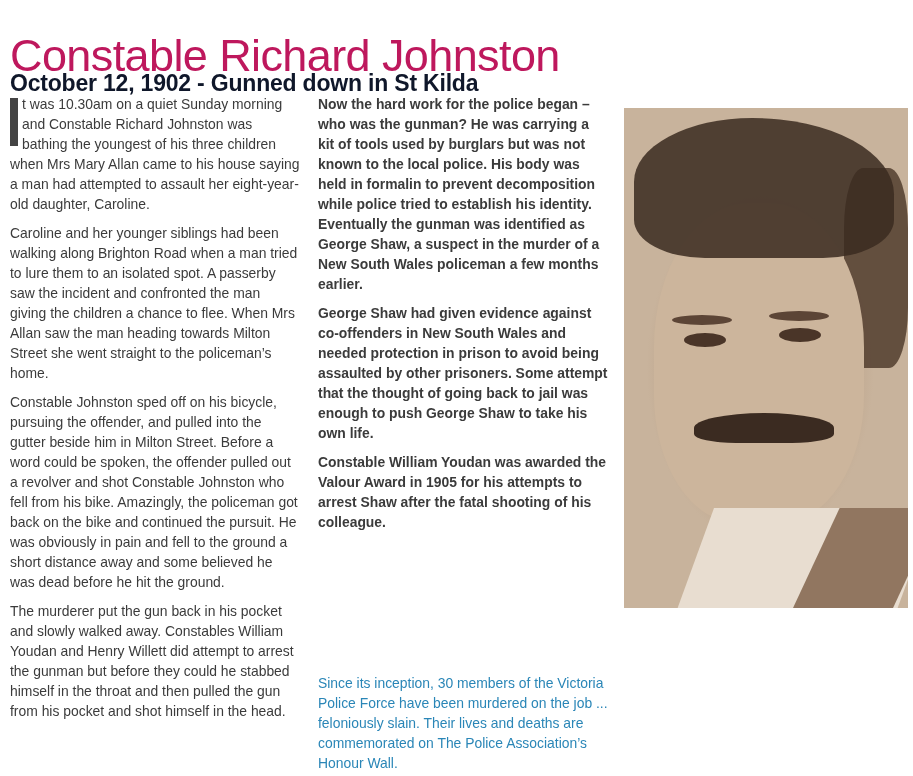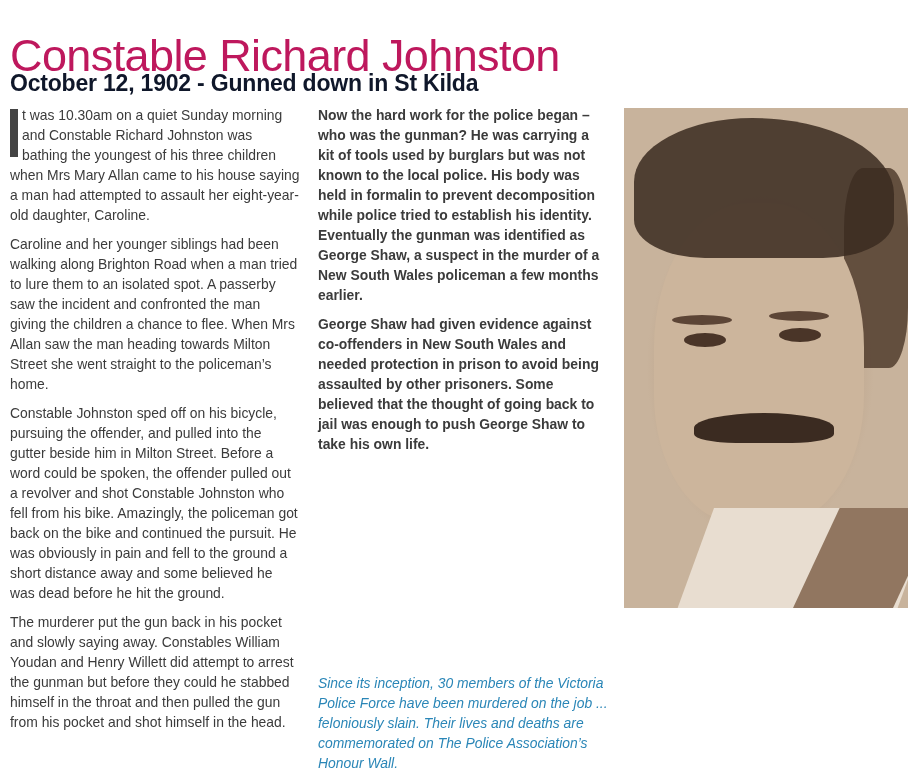--- a/index.html
+++ b/index.html
@@ -1,24 +1,24 @@
 <!DOCTYPE html>
 <html><head>
   <meta charset="utf-8">
   <style>
     html, body { margin: 0; padding: 0; background: #ffffff; }
     body { width: 913px; height: 776px; position: relative; overflow: hidden; font-family: "DejaVu Sans", sans-serif; color: #3a3a3a; }
     .title { position: absolute; left: 10px; top: 0px; font-size: 45px; font-weight: 300; color: #be185d; letter-spacing: -0.6px; white-space: nowrap; font-family: "Liberation Sans", sans-serif; }
     .subtitle { position: absolute; left: 10px; top: 51px; font-size: 23px; color: #0f172a; white-space: nowrap; font-family: "Liberation Sans", sans-serif; letter-spacing: -0.2px; }
-    .col { position: absolute; top: 105px; font-size: 13.9px; line-height: 20px; color: #3b3b3b; font-family: "Liberation Sans", sans-serif; }
+    .col { position: absolute; top: 94px; font-size: 13.9px; line-height: 20px; color: #3b3b3b; font-family: "Liberation Sans", sans-serif; }
     .col1 { left: 10px; width: 290px; }
     .col2 { left: 318px; width: 290px; font-weight: bold; }
     .col p { margin: 0 0 9px 0; }
     .dropcap-bar { display: inline-block; width: 8px; height: 48px; background: #444; float: left; margin: 4px 4px 0 0; }
-    .quote { position: absolute; left: 318px; top: 673px; width: 290px; font-size: 13.9px; line-height: 20px; color: #2a86b7; font-style: italic; font-family: "Liberation Sans", sans-serif; }
+    .quote { position: absolute; left: 318px; top: 673px; width: 290px; font-size: 13.9px; line-height: 20px; color: #2a86b7; font-family: "Liberation Sans", sans-serif; }
     .photo { position: absolute; left: 624px; top: 108px; width: 284px; height: 500px; overflow: hidden;
       background: radial-gradient(ellipse 40% 35% at 48% 52%, #d8c6b2 0%, #b79c82 60%, rgba(0,0,0,0) 100%), #c8b39c; }
     .hair { position: absolute; left: 10px; top: 10px; width: 260px; height: 140px; border-radius: 50% 60% 30% 30%; background: #3a2a20; opacity: .85; }
     .hair2 { position: absolute; left: 220px; top: 60px; width: 64px; height: 200px; border-radius: 30%; background: #4a3627; opacity: .8; }
     .face { position: absolute; left: 30px; top: 95px; width: 210px; height: 320px; border-radius: 45% 45% 40% 40%; background: #ccb59c; }
     .eye { position: absolute; width: 42px; height: 14px; border-radius: 50%; background: #4a3528; }
     .eye.l { left: 30px; top: 130px; } .eye.r { left: 125px; top: 125px; }
     .brow { position: absolute; width: 60px; height: 10px; border-radius: 50%; background: #5c4536; }
     .brow.l { left: 18px; top: 112px; } .brow.r { left: 115px; top: 108px; }
     .mustache { position: absolute; left: 40px; top: 210px; width: 140px; height: 30px; border-radius: 50% 50% 30% 30%; background: #3b2b21; }
@@ -28,26 +28,27 @@
 </head>
 <body>
 
 <h1 class="title">Constable Richard Johnston</h1>
 <h2 class="subtitle">October 12, 1902 - Gunned down in St Kilda</h2>
 
 <div class="col col1">
   <p><span class="dropcap-bar"></span><span>t was 10.30am on a quiet Sunday morning and Constable Richard Johnston was bathing the youngest of his three children when Mrs Mary Allan came to his house saying a man had attempted to assault her eight-year-old daughter, Caroline.</span></p>
   <p>Caroline and her younger siblings had been walking along Brighton Road when a man tried to lure them to an isolated spot. A passerby saw the incident and confronted the man giving the children a chance to flee. When Mrs Allan saw the man heading towards Milton Street she went straight to the policeman’s home.</p>
   <p>Constable Johnston sped off on his bicycle, pursuing the offender, and pulled into the gutter beside him in Milton Street. Before a word could be spoken, the offender pulled out a revolver and shot Constable Johnston who fell from his bike. Amazingly, the policeman got back on the bike and continued the pursuit. He was obviously in pain and fell to the ground a short distance away and some believed he was dead before he hit the ground.</p>
-  <p>The murderer put the gun back in his pocket and slowly saying away. Constables William Youdan and Henry Willett did attempt to arrest the gunman but before they could he stabbed himself in the throat and then pulled the gun from his pocket and shot himself in the head.</p>
+  <p>The murderer put the gun back in his pocket and slowly walked away. Constables William Youdan and Henry Willett did attempt to arrest the gunman but before they could he stabbed himself in the throat and then pulled the gun from his pocket and shot himself in the head.</p>
 </div>
 
 <div class="col col2">
   <p>Now the hard work for the police began – who was the gunman? He was carrying a kit of tools used by burglars but was not known to the local police. His body was held in formalin to prevent decomposition while police tried to establish his identity. Eventually the gunman was identified as George Shaw, a suspect in the murder of a New South Wales policeman a few months earlier.</p>
-  <p>George Shaw had given evidence against co-offenders in New South Wales and needed protection in prison to avoid being assaulted by other prisoners. Some believed that the thought of going back to jail was enough to push George Shaw to take his own life.</p>
+  <p>George Shaw had given evidence against co-offenders in New South Wales and needed protection in prison to avoid being assaulted by other prisoners. Some attempt that the thought of going back to jail was enough to push George Shaw to take his own life.</p>
+  <p>Constable William Youdan was awarded the Valour Award in 1905 for his attempts to arrest Shaw after the fatal shooting of his colleague.</p>
 </div>
 
 <div class="quote">Since its inception, 30 members of the Victoria Police Force have been murdered on the job ... feloniously slain. Their lives and deaths are commemorated on The Police Association’s Honour Wall.</div>
 
 <div class="photo">
   <div class="hair2"></div>
   <div class="face">
     <div class="brow l"></div>
     <div class="brow r"></div>
     <div class="eye l"></div>

